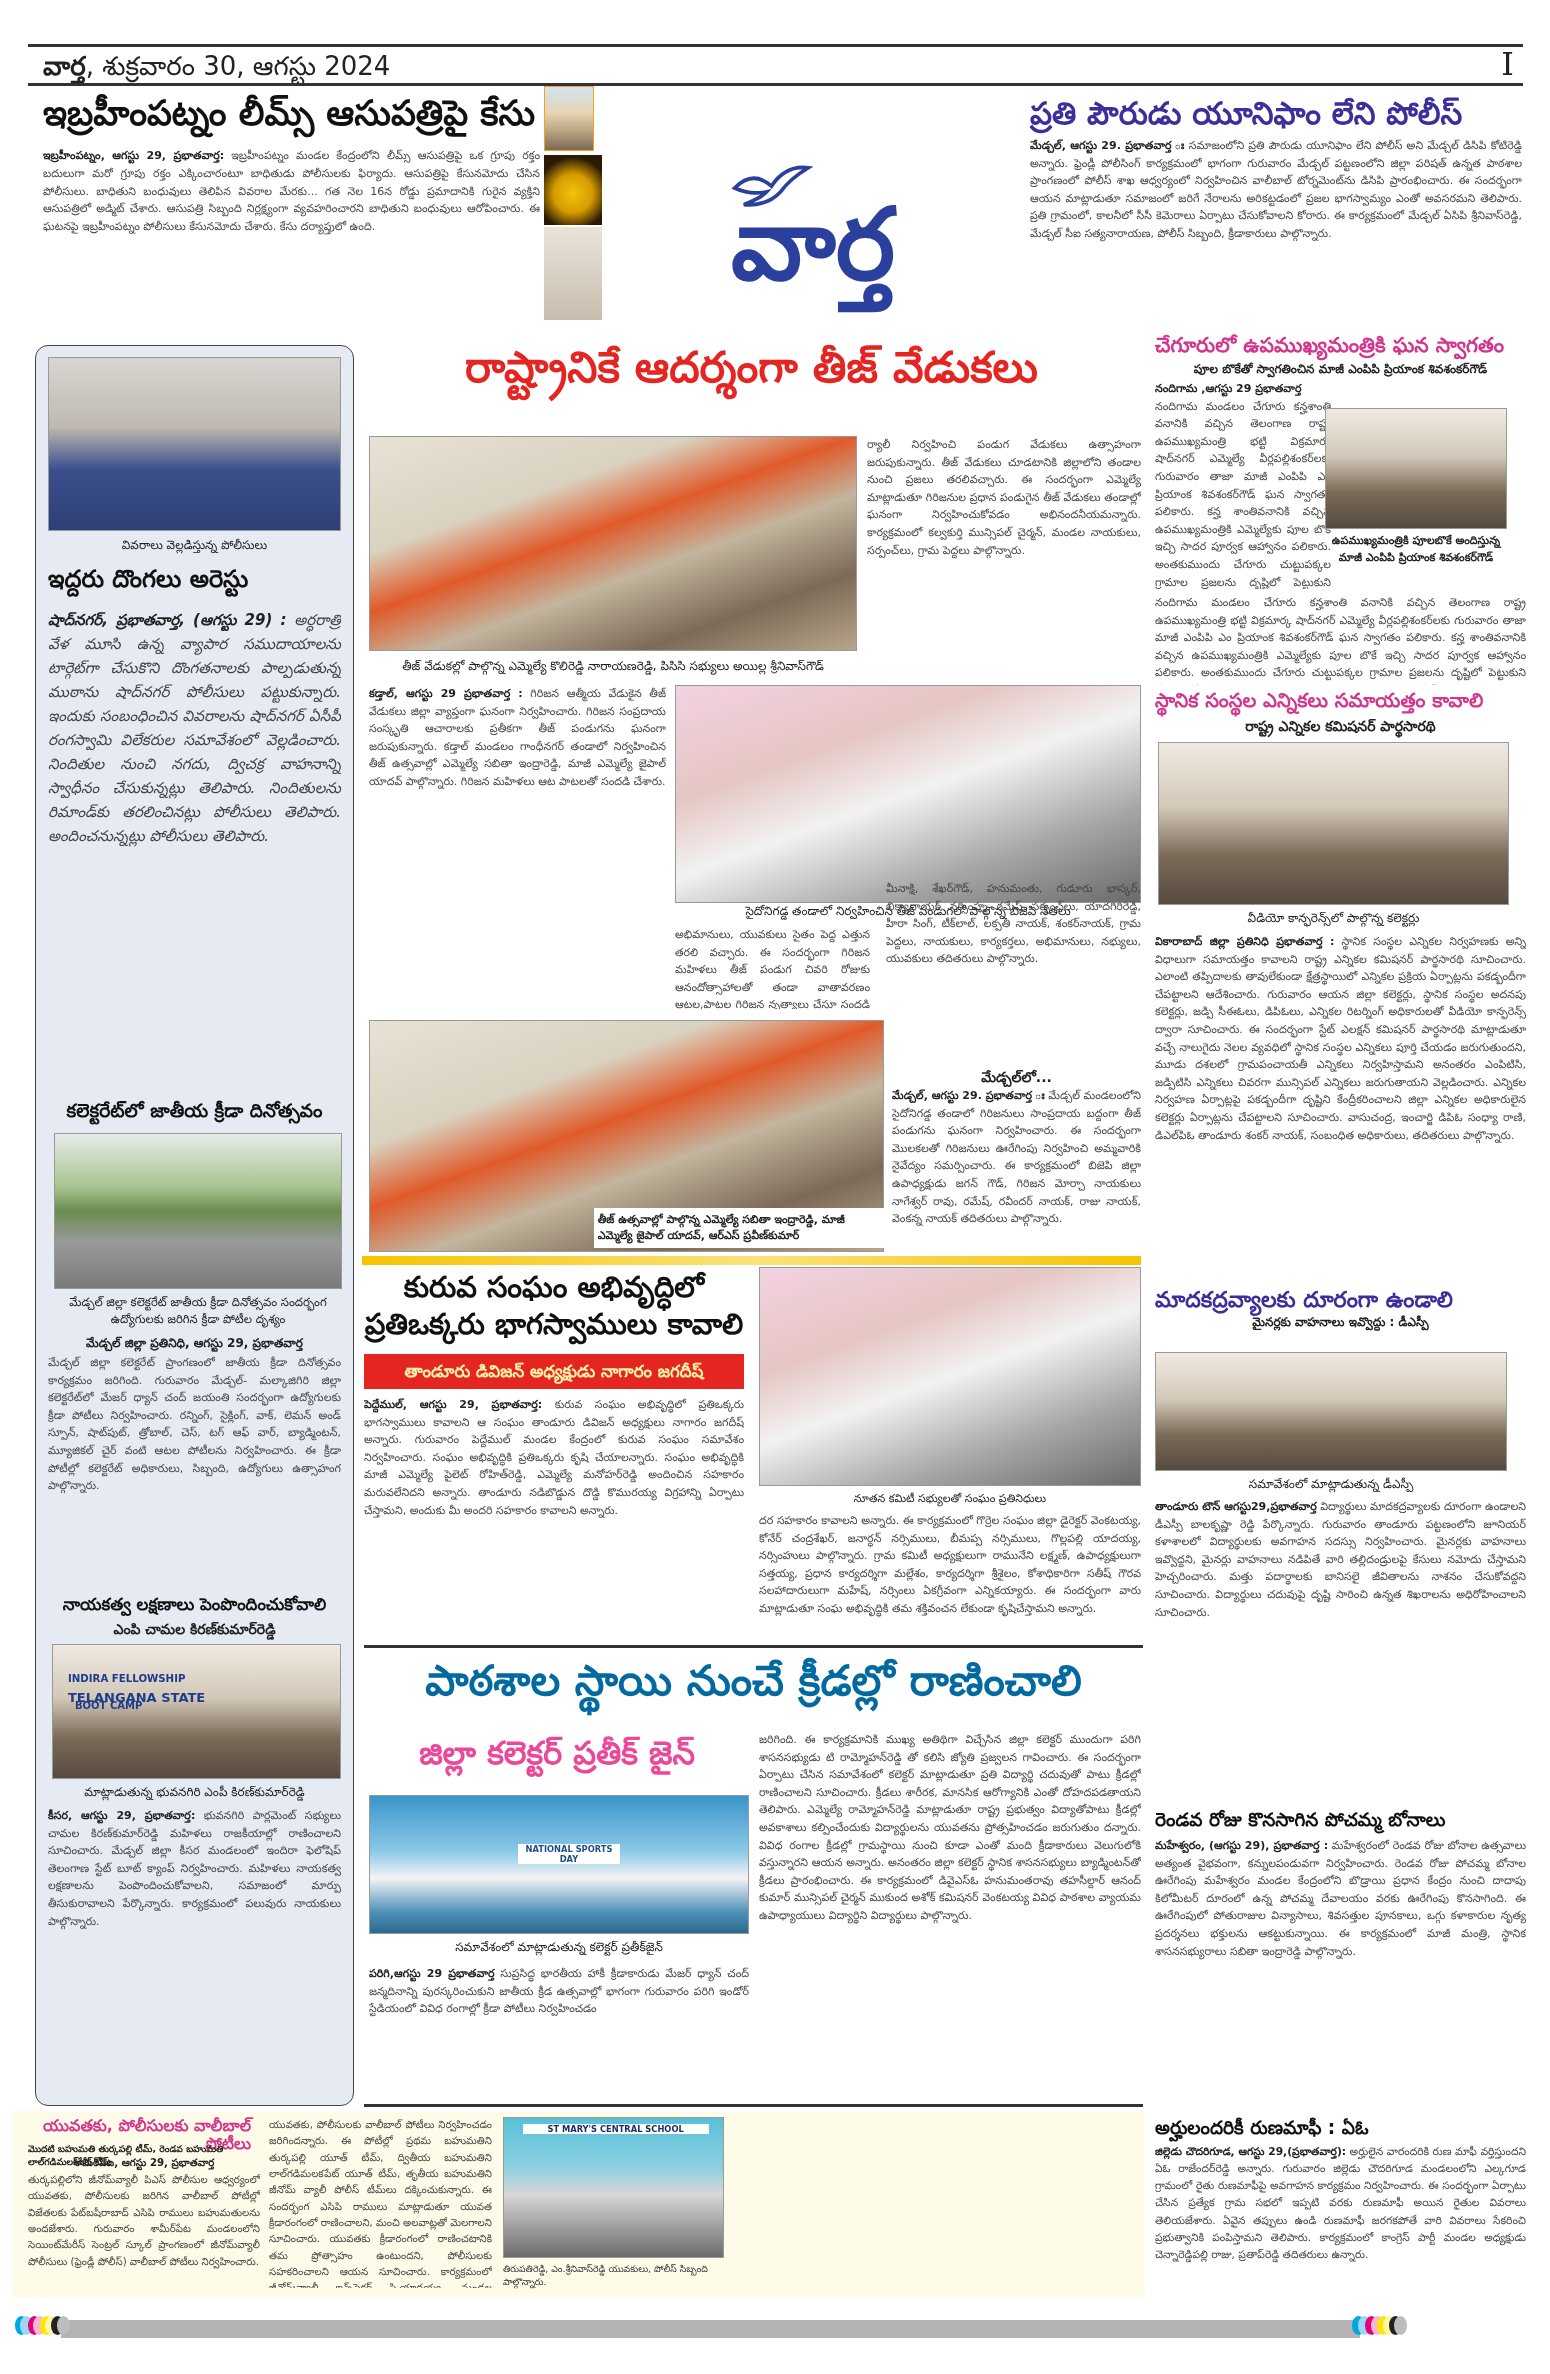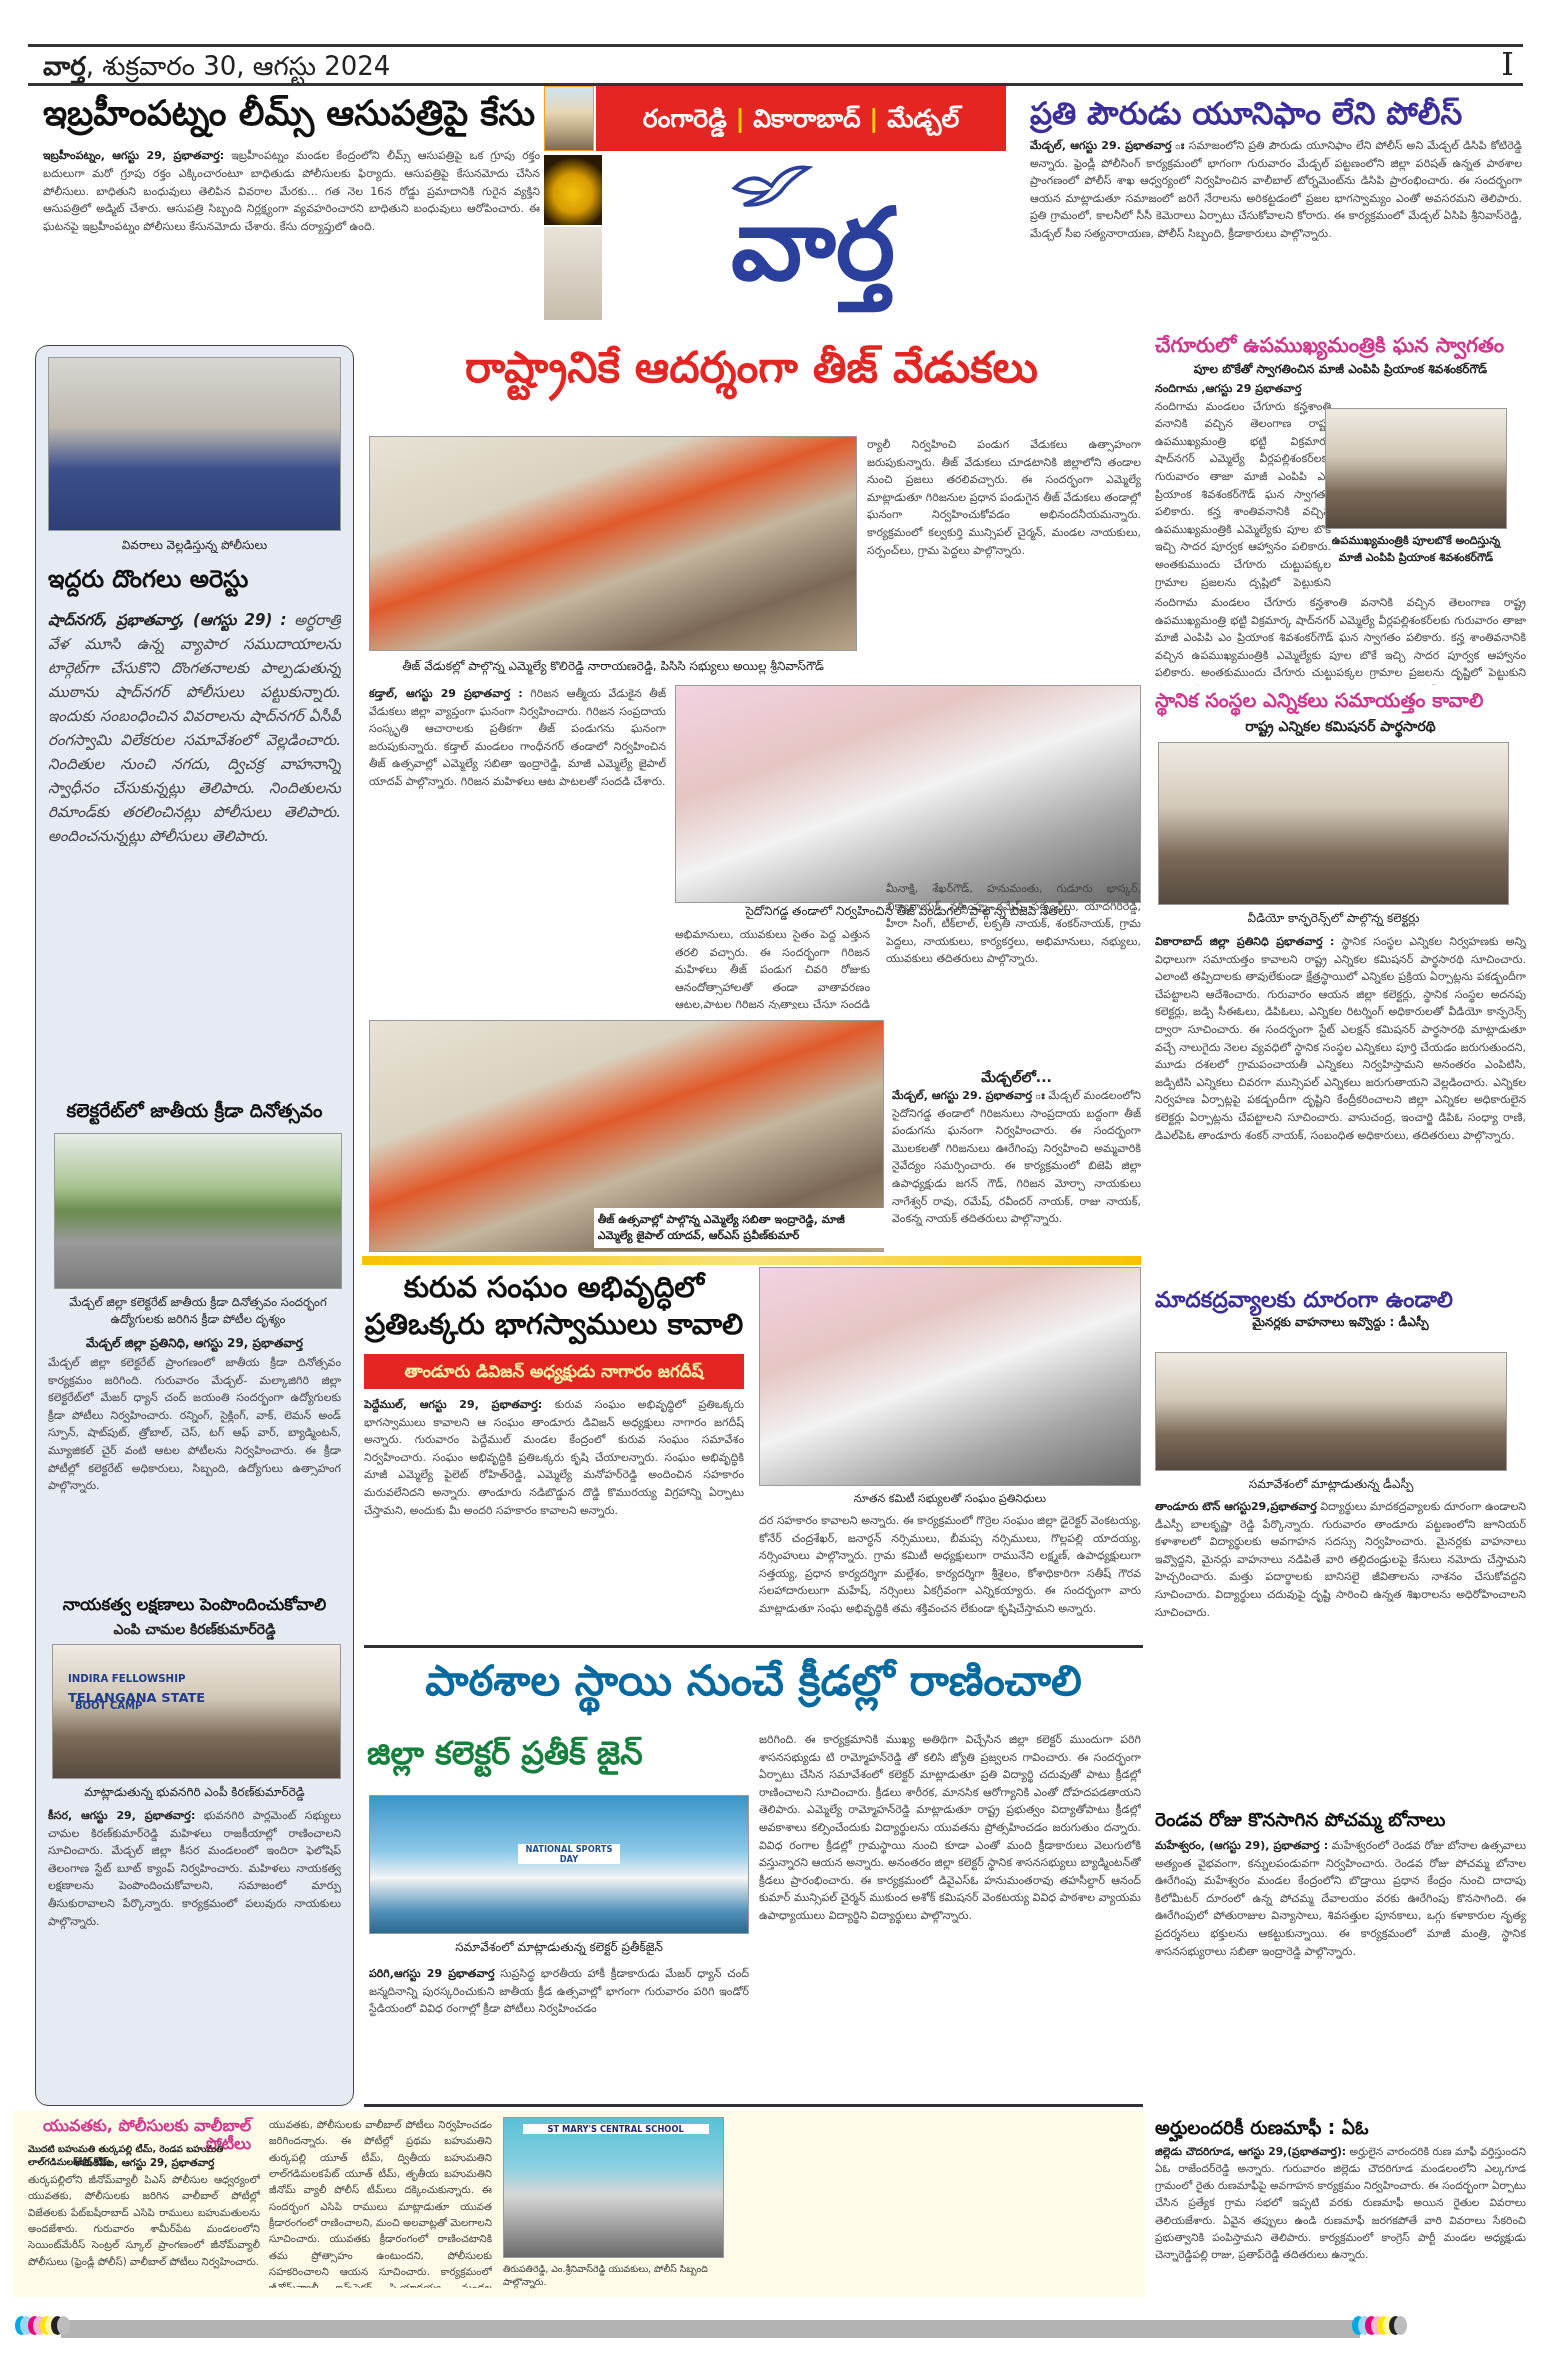--- a/index.html
+++ b/index.html
@@ -38,27 +38,20 @@
 <div class="rule" style="left:28px;top:83px;width:1495px;height:2.8px;"></div>
 
 <div class="abs hl" style="left:43px;top:93px;width:501px;font-size:35px;color:#111;">ఇబ్రహీంపట్నం లీమ్స్ ఆసుపత్రిపై కేసు</div>
 <div class="abs body" style="left:43px;top:147px;width:497px;height:176px;overflow:hidden;font-size:11px;line-height:1.62;">
   <span class="dl">ఇబ్రహీంపట్నం, ఆగస్టు 29, ప్రభాతవార్త:</span>
   <span>ఇబ్రహీంపట్నం మండల కేంద్రంలోని లీమ్స్ ఆసుపత్రిపై ఒక గ్రూపు రక్తం బదులుగా మరో గ్రూపు రక్తం ఎక్కించారంటూ బాధితుడు పోలీసులకు ఫిర్యాదు. ఆసుపత్రిపై కేసునమోదు చేసిన పోలీసులు. బాధితుని బంధువులు తెలిపిన వివరాల మేరకు... గత నెల 16న రోడ్డు ప్రమాదానికి గురైన వ్యక్తిని ఆసుపత్రిలో అడ్మిట్ చేశారు. ఆసుపత్రి సిబ్బంది నిర్లక్ష్యంగా వ్యవహరించారని బాధితుని బంధువులు ఆరోపించారు. ఈ ఘటనపై ఇబ్రహీంపట్నం పోలీసులు కేసునమోదు చేశారు. కేసు దర్యాప్తులో ఉంది.</span>
 </div>
 
 <div class="abs" style="left:544px;top:86px;width:462px;height:238px;background:#fff;">
   <div class="abs" style="left:0;top:0;width:50px;height:65px;background:linear-gradient(180deg,#cfe3f3,#e6d6b4 40%,#b9a483 70%,#7a6a55);border:1.9px solid #f7a21b;"></div>
-  <div class="abs" style="left:52px;top:0;width:410px;height:65px;background:#e52521;color:#fff;font-size:25px;font-weight:bold;line-height:65px;text-align:center;white-space:nowrap;">
-    <span>రంగారెడ్డి</span>
-    <span style="color:#ffd400;">|</span>
-    <span>వికారాబాద్</span>
-    <span style="color:#ffd400;">|</span>
-    <span>మేడ్చల్</span>
-  </div>
   <div class="abs" style="left:0;top:69px;width:58px;height:70px;background:radial-gradient(circle at 50% 55%,#f4c20d 0%,#d69b00 40%,#2a1a05 75%);"></div>
   <div class="abs" style="left:0;top:141px;width:58px;height:93px;background:linear-gradient(180deg,#e9e3d9,#c7bdae);"></div>
   <svg class="abs" style="left:186px;top:74px;" width="83" height="56" viewBox="0 0 90 60">
     <path d="M5 30 Q25 10 45 28 Q60 5 85 8 Q65 20 55 34 Q40 50 15 48 Q35 40 40 34 Q22 38 5 30Z" fill="#fff" stroke="#2b3f9c" stroke-width="4"></path>
   </svg>
   <div class="abs" style="left:93px;top:109px;width:352px;font-size:100px;font-weight:bold;color:#2b3f9c;line-height:1;text-align:center;">వార్త</div>
 </div>
 
 <div class="abs hl" style="left:1030px;top:96px;width:492px;font-size:31px;color:#3b2f9c;">ప్రతి పౌరుడు యూనిఫాం లేని పోలీస్</div>
 <div class="abs body" style="left:1030px;top:137px;width:492px;height:186px;overflow:hidden;font-size:11px;">
@@ -120,21 +113,21 @@
 <div class="abs body" style="left:364px;top:1396px;width:380px;height:246px;overflow:hidden;font-size:11px;">
   <span class="dl">పెద్దేముల్, ఆగస్టు 29, ప్రభాతవార్త:</span>
   <span>కురువ సంఘం అభివృద్ధిలో ప్రతిఒక్కరు భాగస్వాములు కావాలని ఆ సంఘం తాండూరు డివిజన్ అధ్యక్షులు నాగారం జగదీష్ అన్నారు. గురువారం పెద్దేముల్ మండల కేంద్రంలో కురువ సంఘం సమావేశం నిర్వహించారు. సంఘం అభివృద్ధికి ప్రతిఒక్కరు కృషి చేయాలన్నారు. సంఘం అభివృద్ధికి మాజీ ఎమ్మెల్యే పైలెట్ రోహిత్‌రెడ్డి, ఎమ్మెల్యే మనోహర్‌రెడ్డి అందించిన సహకారం మరువలేనిదని అన్నారు. తాండూరు నడిబొడ్డున దొడ్డి కొమురయ్య విగ్రహాన్ని ఏర్పాటు చేస్తామని, అందుకు మీ అందరి సహకారం కావాలని అన్నారు.</span>
 </div>
 <div class="photo p-pink" style="left:759px;top:1267px;width:382px;height:219px;"></div>
 <div class="abs cap" style="left:759px;top:1492px;width:382px;font-weight:normal;font-size:11px;">నూతన కమిటీ సభ్యులతో సంఘం ప్రతినిధులు</div>
 <div class="abs body" style="left:759px;top:1512px;width:382px;height:130px;overflow:hidden;font-size:11px;">దర సహకారం కావాలని అన్నారు. ఈ కార్యక్రమంలో గొర్రెల సంఘం జిల్లా డైరెక్టర్ వెంకటయ్య, కోనేర్ చంద్రశేఖర్, జనార్ధన్ నర్సిములు, బీమప్ప నర్సిములు, గొల్లపల్లి యాదయ్య, నర్సింహులు పాల్గొన్నారు. గ్రామ కమిటీ అధ్యక్షులుగా రామునేని లక్ష్మణ్, ఉపాధ్యక్షులుగా సత్తయ్య, ప్రధాన కార్యదర్శిగా మల్లేశం, కార్యదర్శిగా శ్రీశైలం, కోశాధికారిగా సతీష్ గౌరవ సలహాదారులుగా మహేష్, నర్సింలు ఏకగ్రీవంగా ఎన్నికయ్యారు. ఈ సందర్భంగా వారు మాట్లాడుతూ సంఘ అభివృద్ధికి తమ శక్తివంచన లేకుండా కృషిచేస్తామని అన్నారు.</div>
 <div class="rule" style="left:364px;top:1645px;width:779px;height:2.8px;"></div>
 
 <div class="abs hl" style="left:364px;top:1657px;width:779px;font-size:42px;color:#0369a1;text-align:center;">పాఠశాల స్థాయి నుంచే క్రీడల్లో రాణించాలి</div>
-<div class="abs hl" style="left:367px;top:1735px;width:380px;font-size:32px;color:#15803d;text-align:left;">జిల్లా కలెక్టర్ ప్రతీక్ జైన్</div>
+<div class="abs hl" style="left:367px;top:1735px;width:380px;font-size:32px;color:#ec4899;text-align:center;">జిల్లా కలెక్టర్ ప్రతీక్ జైన్</div>
 <div class="photo p-sky" style="left:369px;top:1795px;width:380px;height:139px;">
   <div class="abs" style="left:148px;top:48px;width:102px;font-size:8.3px;font-weight:bold;color:#1a4f8a;background:#fff;text-align:center;">NATIONAL SPORTS DAY</div>
 </div>
 <div class="abs cap" style="left:369px;top:1940px;width:380px;font-weight:normal;">సమావేశంలో మాట్లాడుతున్న కలెక్టర్ ప్రతీక్‌జైన్</div>
 <div class="abs body" style="left:369px;top:1965px;width:380px;height:137px;overflow:hidden;font-size:11px;">
   <span class="dl">పరిగి,ఆగస్టు 29 ప్రభాతవార్త</span>
   <span>సుప్రసిద్ధ భారతీయ హాకీ క్రీడాకారుడు మేజర్ ధ్యాన్ చంద్ జన్మదినాన్ని పురస్కరించుకుని జాతీయ క్రీడ ఉత్సవాల్లో భాగంగా గురువారం పరిగి ఇండోర్ స్టేడియంలో వివిధ రంగాల్లో క్రీడా పోటీలు నిర్వహించడం</span>
 </div>
 <div class="abs body" style="left:759px;top:1731px;width:382px;height:371px;overflow:hidden;font-size:11px;">జరిగింది. ఈ కార్యక్రమానికి ముఖ్య అతిథిగా విచ్చేసిన జిల్లా కలెక్టర్ ముందుగా పరిగి శాసనసభ్యుడు టి రామ్మోహన్‌రెడ్డి తో కలిసి జ్యోతి ప్రజ్వలన గావించారు. ఈ సందర్భంగా ఏర్పాటు చేసిన సమావేశంలో కలెక్టర్ మాట్లాడుతూ ప్రతి విద్యార్థి చదువుతో పాటు క్రీడల్లో రాణించాలని సూచించారు. క్రీడలు శారీరక, మానసిక ఆరోగ్యానికి ఎంతో దోహదపడతాయని తెలిపారు. ఎమ్మెల్యే రామ్మోహన్‌రెడ్డి మాట్లాడుతూ రాష్ట్ర ప్రభుత్వం విద్యాతోపాటు క్రీడల్లో అవకాశాలు కల్పించేందుకు విద్యార్థులను యువతను ప్రోత్సహించడం జరుగుతుం దన్నారు. వివిధ రంగాల క్రీడల్లో గ్రామస్థాయి నుంచి కూడా ఎంతో మంది క్రీడాకారులు వెలుగులోకి వస్తున్నారని ఆయన అన్నారు. అనంతరం జిల్లా కలెక్టర్ స్థానిక శాసనసభ్యులు బ్యాడ్మింటన్‌తో క్రీడలు ప్రారంభించారు. ఈ కార్యక్రమంలో డివైఎస్ఓ హనుమంతరావు తహసీల్దార్ ఆనంద్ కుమార్ మున్సిపల్ చైర్మన్ ముకుంద అశోక్ కమిషనర్ వెంకటయ్య వివిధ పాఠశాల వ్యాయమ ఉపాధ్యాయులు విద్యార్థిని విద్యార్థులు పాల్గొన్నారు.</div>
 <div class="rule" style="left:364px;top:2104px;width:779px;height:2.8px;"></div>

